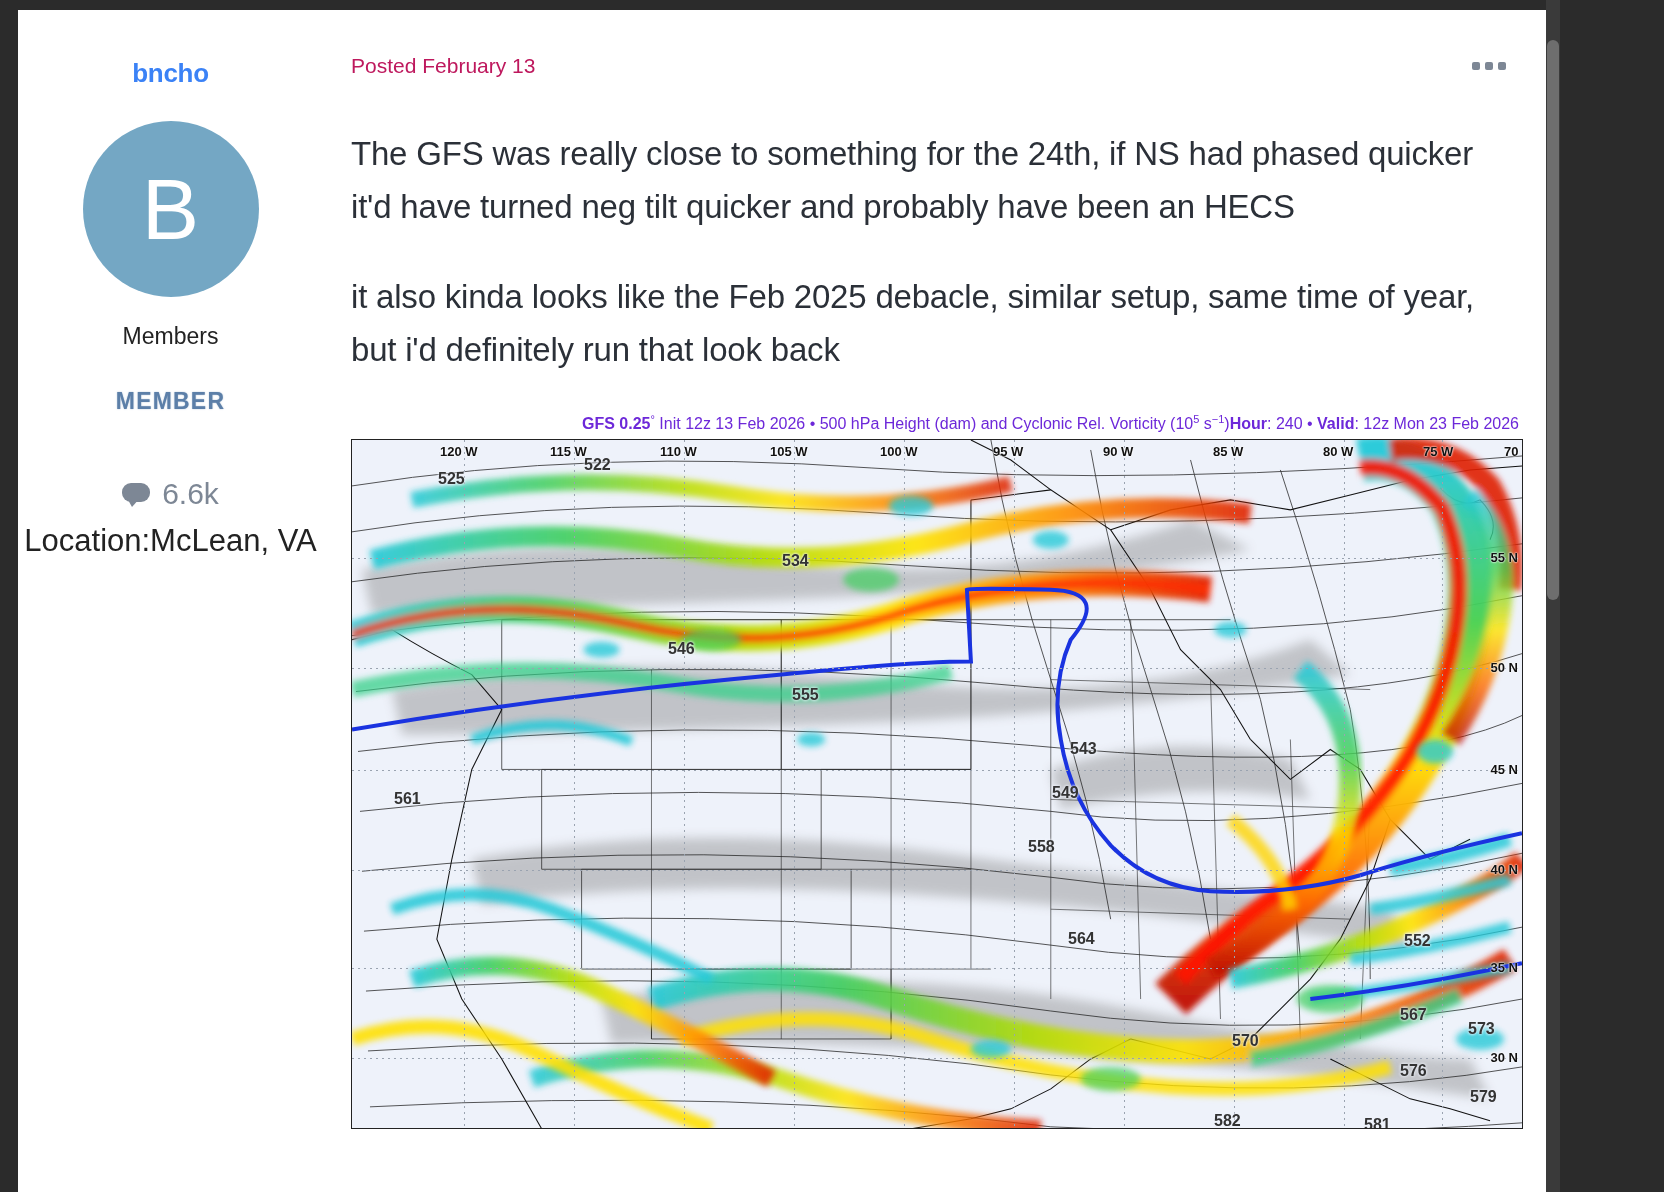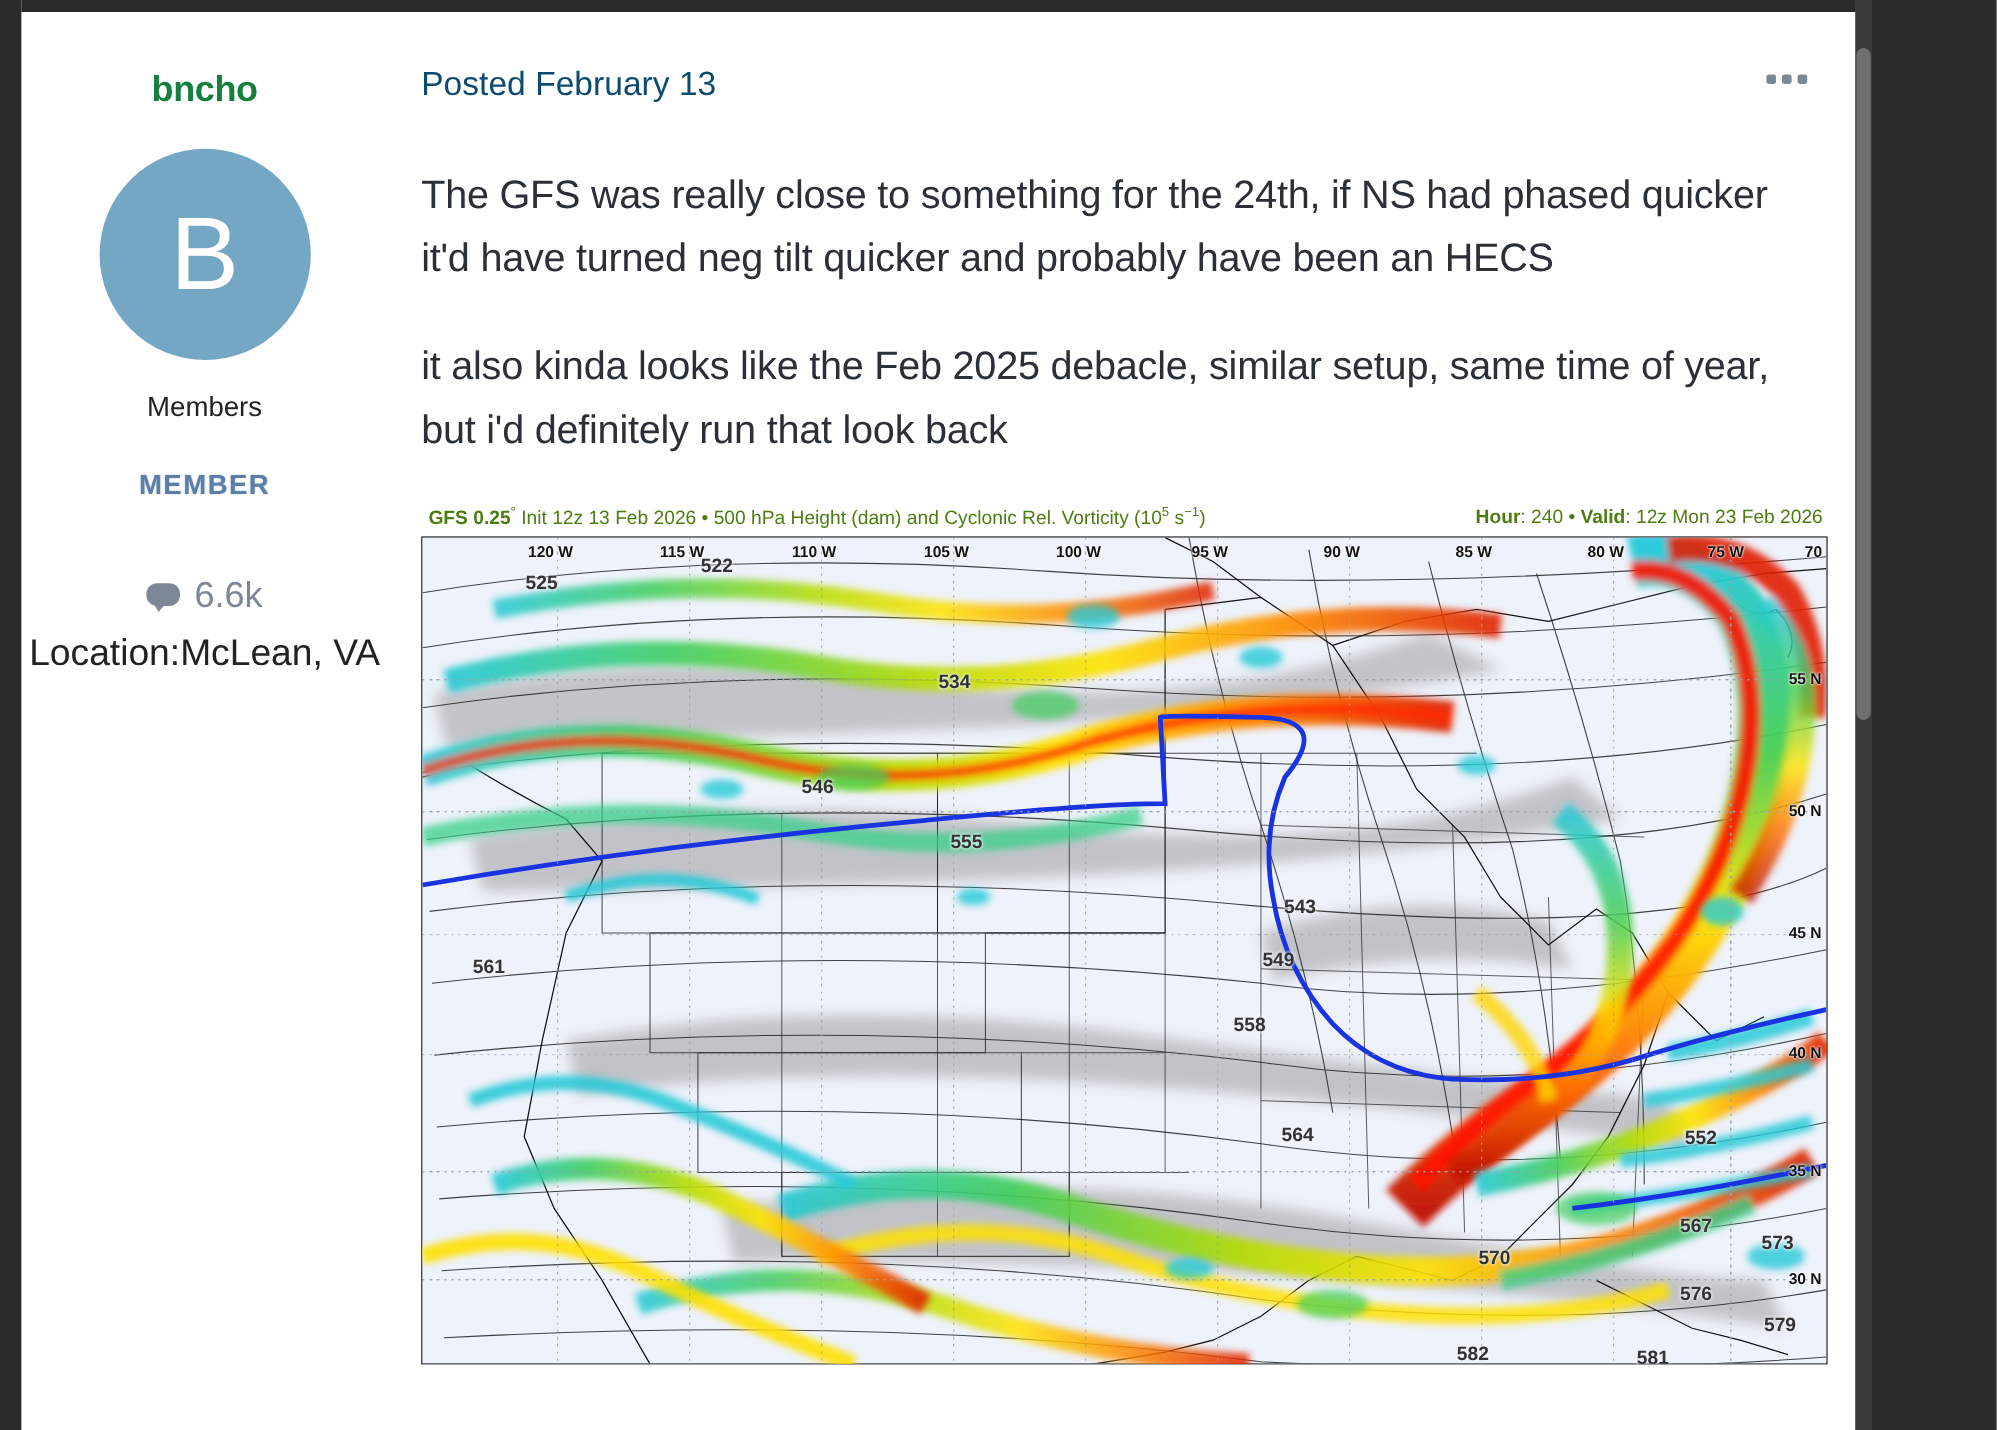--- a/index.html
+++ b/index.html
@@ -19,21 +19,21 @@
   .scrollthumb  { position:absolute; left:1547px; top:40px; width:12px; height:560px; background:#6e6e6e; border-radius:6px; }
 
   .page { position:absolute; left:18px; top:10px; width:1528px; height:1182px; background:#fff; overflow:hidden; }
 
   
   .author-col {
     position:absolute; left:0; top:0; width:305px; height:100%;
     text-align:center; padding-top:48px;
   }
   .author-name {
-    font-size:30px; font-weight:bold; color:#15803d; letter-spacing:-0.3px;
+    font-size:26px; font-weight:bold; color:#3b82f6; letter-spacing:-0.3px;
   }
   .avatar {
     width:176px; height:176px; border-radius:50%;
     background:#74a7c4; margin:32px auto 0 auto;
     display:flex; align-items:center; justify-content:center;
     color:#ffffff; font-size:86px; font-weight:400; line-height:1;
   }
   .group-label { margin-top:26px; font-size:23px; color:#222; }
   .member-badge {
     margin-top:38px; font-size:23px; font-weight:bold;
@@ -52,35 +52,35 @@
   .bubble-icon:after {
     content:""; position:absolute; left:5px; top:15px;
     border-left:5px solid transparent; border-right:8px solid transparent;
     border-top:9px solid #7d8795;
   }
   .location { margin-top:8px; font-size:31px; color:#222; line-height:1.45; padding:0 4px; }
 
   
   .content-col { position:absolute; left:305px; top:0; right:0; height:100%; padding:44px 36px 0 28px; }
   .post-head { display:flex; align-items:flex-start; justify-content:space-between; }
-  .posted-date { font-size:28px; color:#0c4a6e; }
+  .posted-date { font-size:21px; color:#be185d; }
   .dots-btn { display:flex; gap:5px; align-items:center; padding:8px 4px; cursor:pointer; }
   .dots-btn i { width:8px; height:8px; background:#7d8795; border-radius:2px; display:block; }
 
   .post-body { margin-top:49px; }
   .post-para {
     font-size:33px; line-height:1.62; color:#2b3038;
     margin:0 0 36px 0; max-width:1170px; letter-spacing:-0.2px;
   }
 
   
   .chart { position:relative; margin-top:6px; width:1172px; }
   .chart-titlebar {
-    display:flex; justify-content:space-between; align-items:baseline;
-    font-size:16px; color:#4d7c0f; padding:0 4px 6px 6px;
+    display:flex; justify-content:flex-end; align-items:baseline;
+    font-size:16px; color:#6d28d9; padding:0 4px 6px 6px;
   }
   .chart-titlebar b { font-weight:bold; }
   .chart-title-left sup, .chart-title-left .sup { font-size:11px; vertical-align:super; }
   .map-frame {
     position:relative; width:1172px; height:690px;
     border:1px solid #222; background:#eef2fa; overflow:hidden;
   }
   .map-canvas { position:absolute; inset:0; }
   
   .grat-v, .grat-h {

